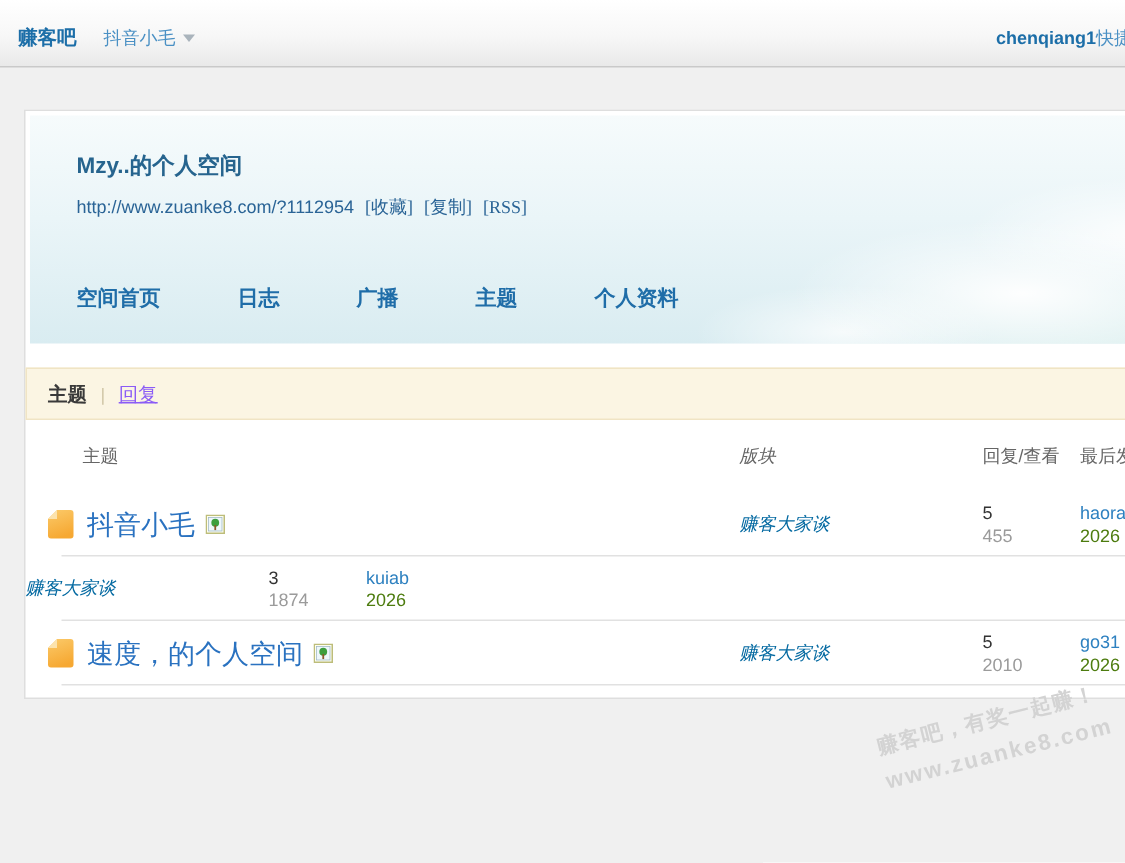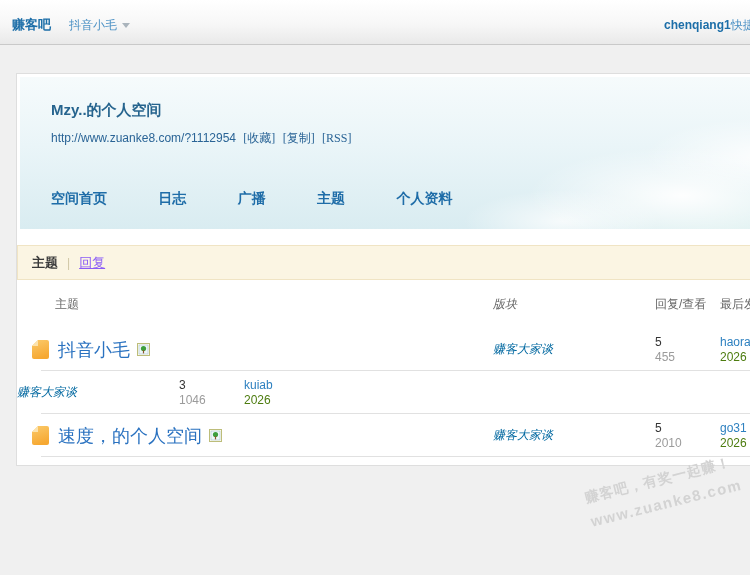--- a/index.html
+++ b/index.html
@@ -183,21 +183,21 @@
       <span class="last-date">2026</span>
     </div>
   </div>
 
   <div class="trow">
     <div class="c-forum">
       <a class="forum-link">赚客大家谈</a>
     </div>
     <div class="c-counts">
       <span class="reply-num">3</span><br>
-      <span class="view-num">1046</span>
+      <span class="view-num">1874</span>
     </div>
     <div class="c-last">
       <a class="last-user">kuiab</a>
       <span class="last-date">2026</span>
     </div>
   </div>
 
   <div class="trow">
     <div class="c-subject">
       <span class="folder-icon"></span>

